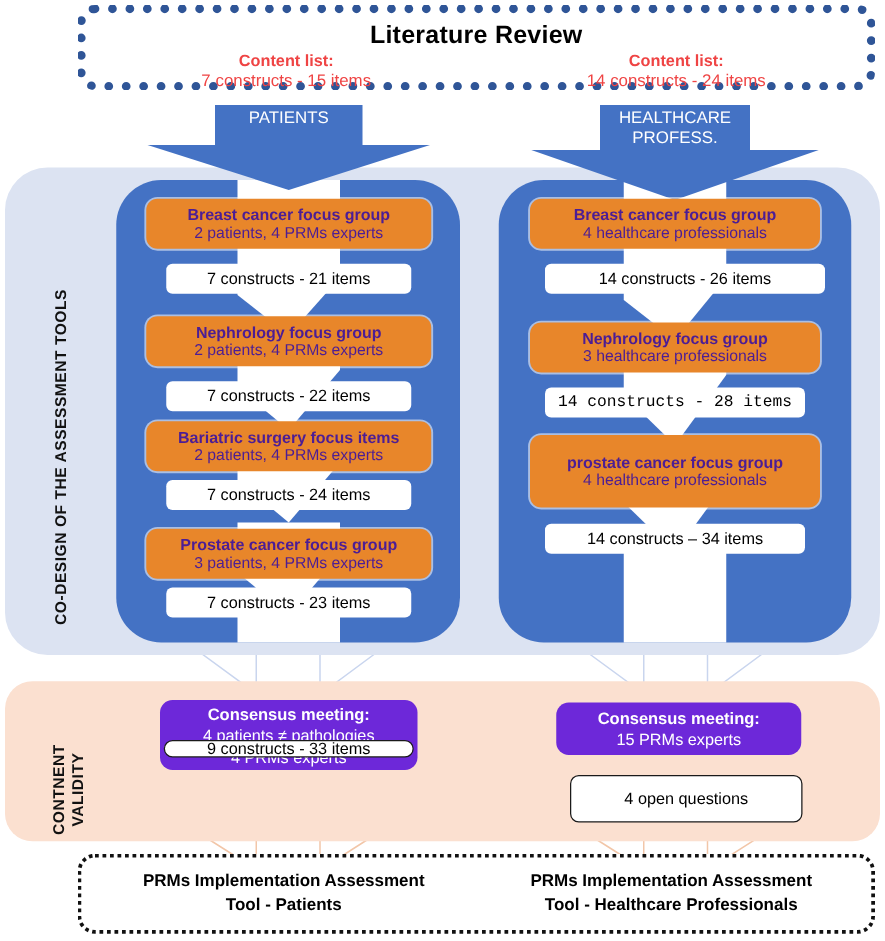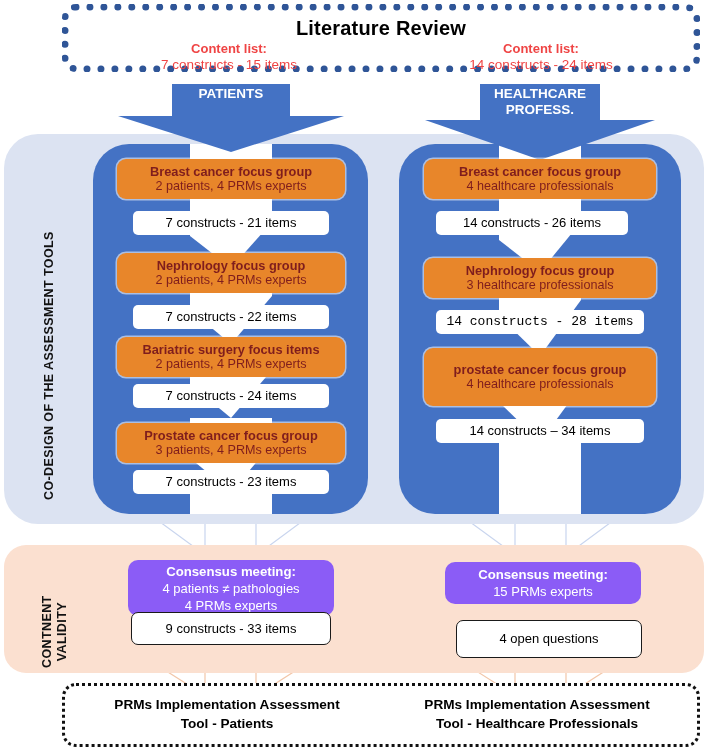--- a/index.html
+++ b/index.html
@@ -39,21 +39,21 @@
     position:absolute;left:24%;top:0;width:52%;height:32px;background:#4472C4;
   }
   .bigarrow .head{
     position:absolute;left:0;top:32px;width:0;height:0;
     border-left:var(--hw) solid transparent;
     border-right:var(--hw) solid transparent;
     border-top:var(--hh) solid #4472C4;
   }
   .bigarrow .lbl{
     position:absolute;left:0;top:2px;width:100%;text-align:center;
-    color:#ffffff;font-size:13.5px;font-weight:bold;line-height:16px;
+    color:#ffffff;font-size:13.5px;font-weight:normal;line-height:16px;
     z-index:3;
   }
 
   
   .panel-codesign{
     position:absolute;left:4px;top:134px;width:700px;height:390px;
     background:#DCE3F2;border-radius:34px;
   }
   .vlabel{
     position:absolute;color:#111;font-weight:bold;font-size:12.5px;
@@ -62,21 +62,21 @@
   .vlabel-codesign{left:42px;top:500px;transform:rotate(-90deg);}
 
   
   .bluebox{position:absolute;background:#4472C4;border-radius:36px;}
   .bluebox.left{left:93px;top:144px;width:275px;height:370px;}
   .bluebox.right{left:399px;top:144px;width:282px;height:370px;}
 
   
   .obox{
     position:absolute;background:#E8862A;border-radius:9px;
-    color:#7f1d1d;text-align:center;box-sizing:border-box;
+    color:#4c1d95;text-align:center;box-sizing:border-box;
     display:flex;flex-direction:column;justify-content:center;
     box-shadow:0 0 0 1.5px rgba(255,255,255,.55);
   }
   .obox .t1{font-size:12.8px;font-weight:bold;line-height:15px;}
   .obox .t2{font-size:12.6px;font-weight:normal;line-height:15px;}
 
   
   .wbox{
     position:absolute;background:#ffffff;border-radius:5px;
     color:#000;text-align:center;box-sizing:border-box;
@@ -88,21 +88,21 @@
   
   .panel-validity{
     position:absolute;left:4px;top:545px;width:700px;height:128px;
     background:#FBE0D0;border-radius:22px;
   }
   .vlabel-validity{left:40px;top:668px;transform:rotate(-90deg);
      line-height:15px;white-space:pre;text-align:center;}
 
   
   .cbox{
-    position:absolute;background:#8b5cf6;border-radius:10px;color:#fff;
+    position:absolute;background:#6d28d9;border-radius:10px;color:#fff;
     text-align:center;display:flex;flex-direction:column;justify-content:center;
     box-sizing:border-box;
   }
   .cbox .t1{font-size:13.2px;font-weight:bold;line-height:17px;}
   .cbox .t2{font-size:13px;font-weight:normal;line-height:17px;}
 
   
   .final-box{
     position:absolute;left:62px;top:683px;width:638px;height:64px;
     border:3.2px dotted #111;border-radius:14px;background:#fff;
@@ -216,40 +216,40 @@
 <div class="obox lyr-top" style="left:117px;top:423px;width:228px;height:40px;">
   <div class="t1">Prostate cancer focus group</div>
   <div class="t2">3 patients, 4 PRMs experts</div>
 </div>
 <div class="wbox lyr-top" style="left:133px;top:470px;width:196px;height:24px;">7 constructs - 23 items</div>
 
 <div class="obox lyr-top" style="left:424px;top:159px;width:232px;height:40px;">
   <div class="t1">Breast cancer focus group</div>
   <div class="t2">4 healthcare professionals</div>
 </div>
-<div class="wbox lyr-top" style="left:436px;top:211px;width:192px;height:24px;">14 constructs - 26 items</div>
+<div class="wbox lyr-top" style="left:436px;top:211px;width:224px;height:24px;">14 constructs - 26 items</div>
 
 <div class="obox lyr-top" style="left:424px;top:258px;width:232px;height:40px;">
   <div class="t1">Nephrology focus group</div>
   <div class="t2">3 healthcare professionals</div>
 </div>
 <div class="wbox lyr-top" style="left:436px;top:310px;width:208px;height:24px;font-family:Liberation Mono, monospace;">14 constructs - 28 items</div>
 
 <div class="obox lyr-top" style="left:424px;top:348px;width:232px;height:58px;">
   <div class="t1">prostate cancer focus group</div>
   <div class="t2">4 healthcare professionals</div>
 </div>
 <div class="wbox lyr-top" style="left:436px;top:419px;width:208px;height:24px;">14 constructs – 34 items</div>
 
 <div class="cbox lyr-top" style="left:128px;top:560px;width:206px;height:56px;">
   <div class="t1">Consensus meeting:</div>
   <div class="t2">4 patients ≠ pathologies</div>
   <div class="t2">4 PRMs experts</div>
 </div>
-<div class="wbox outlined lyr-top" style="left:131px;top:612px;width:200px;height:33px;">9 constructs - 33 items</div>
+<div class="wbox outlined lyr-top" style="left:131px;top:592px;width:200px;height:14px;">9 constructs - 33 items</div>
 
 <div class="cbox lyr-top" style="left:445px;top:562px;width:196px;height:42px;">
   <div class="t1">Consensus meeting:</div>
   <div class="t2">15 PRMs experts</div>
 </div>
 <div class="wbox outlined lyr-top" style="left:456px;top:620px;width:186px;height:38px;">
   <div>4 open questions</div>
 </div>
 
 <div class="final-box lyr-top">

